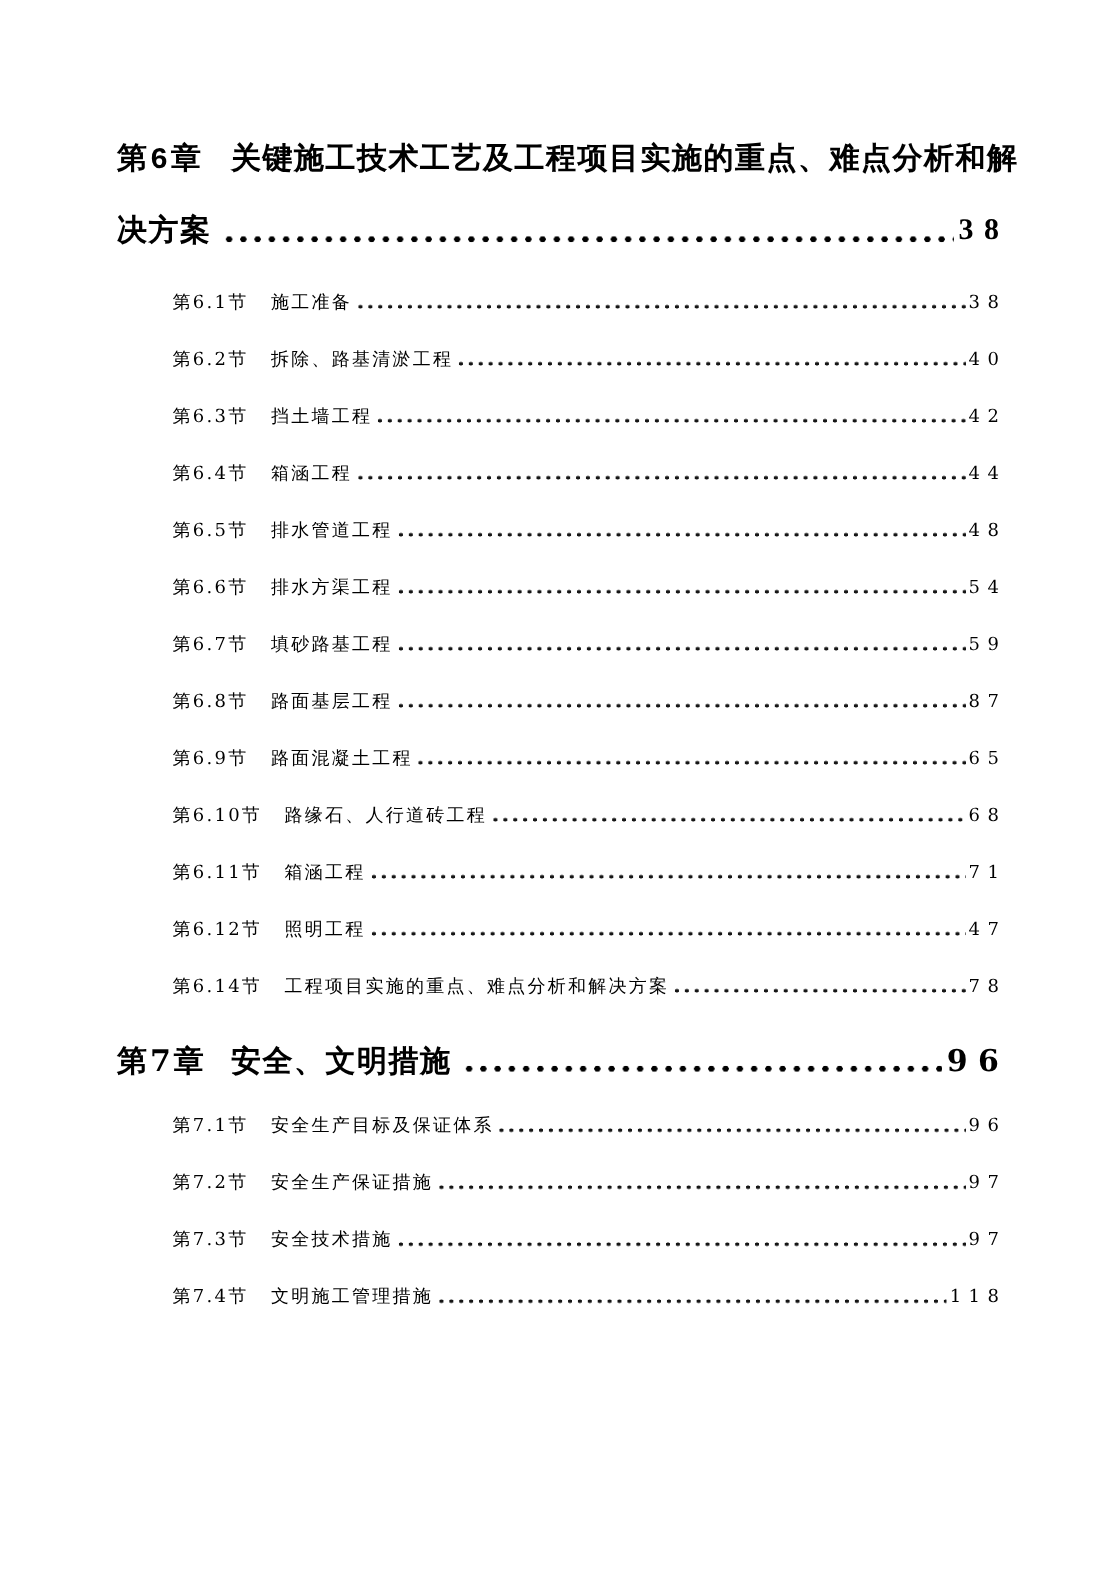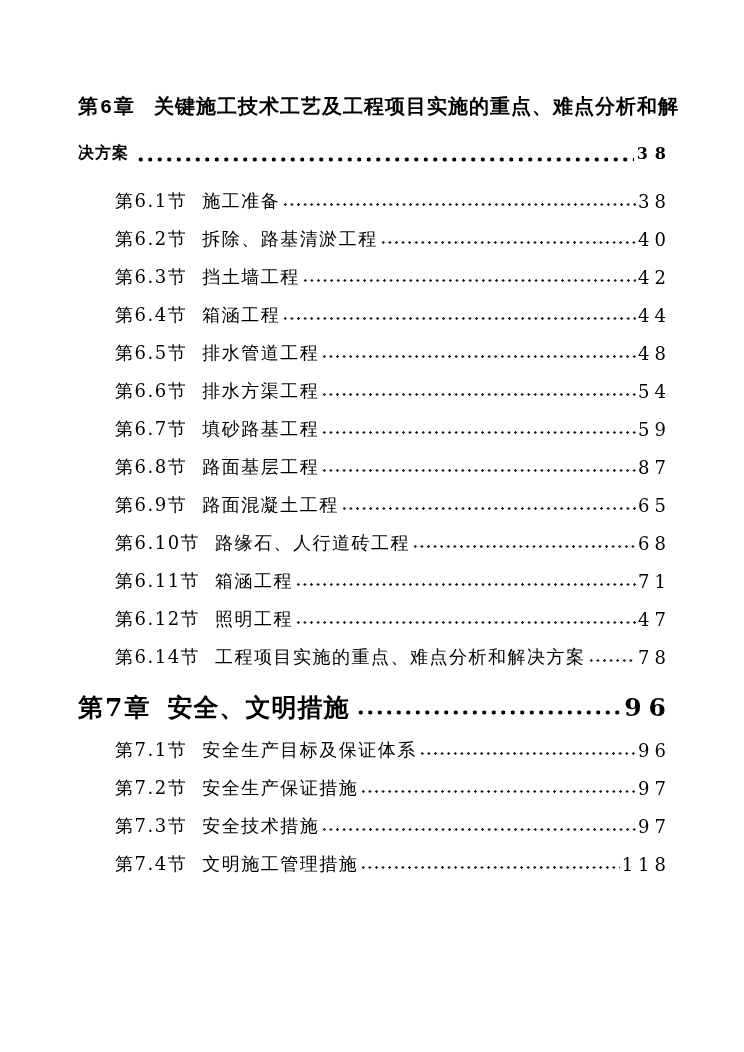--- a/index.html
+++ b/index.html
@@ -32,31 +32,32 @@
     white-space: nowrap;
     display: flex;
     font-family: Liberation Mono, monospace;
   }
   .ch-line1 .ch-no { margin-right: 18px; letter-spacing: 2px; }
   .ch-line2 {
     margin-top: 19px;
     height: 27px;
     display: flex;
     align-items: center;
-    font-size: 16px;
+    font-size: 20px;
     font-weight: bold;
     letter-spacing: 1px;
     white-space: nowrap;
+    font-family: Liberation Serif, serif;
   }
   .ch7-row {
     margin-top: 7px;
     height: 48px;
     display: flex;
     align-items: center;
-    font-size: 25px;
+    font-size: 20px;
     font-weight: bold;
     letter-spacing: 1px;
     white-space: nowrap;
   }
   .ch7-row .ch-no { margin-right: 16px; letter-spacing: 2px; }
   .ch-pg {
     letter-spacing: 7px;
     margin-right: -7px;
     font-weight: bold;
   }
@@ -72,21 +73,21 @@
   }
 
   
   .sections { margin-top: 15px; }
   .sections.s7 { margin-top: 0; }
   .row {
     display: flex;
     align-items: center;
     height: 38px;
     padding-left: 37px;
-    font-size: 18px;
+    font-size: 12px;
     white-space: nowrap;
     text-align: right;
   }
   .row .no {
     letter-spacing: 1.5px;
     margin-right: 15px;
   }
   .row .title {
     letter-spacing: 1.5px;
     font-family: Liberation Mono, monospace;

